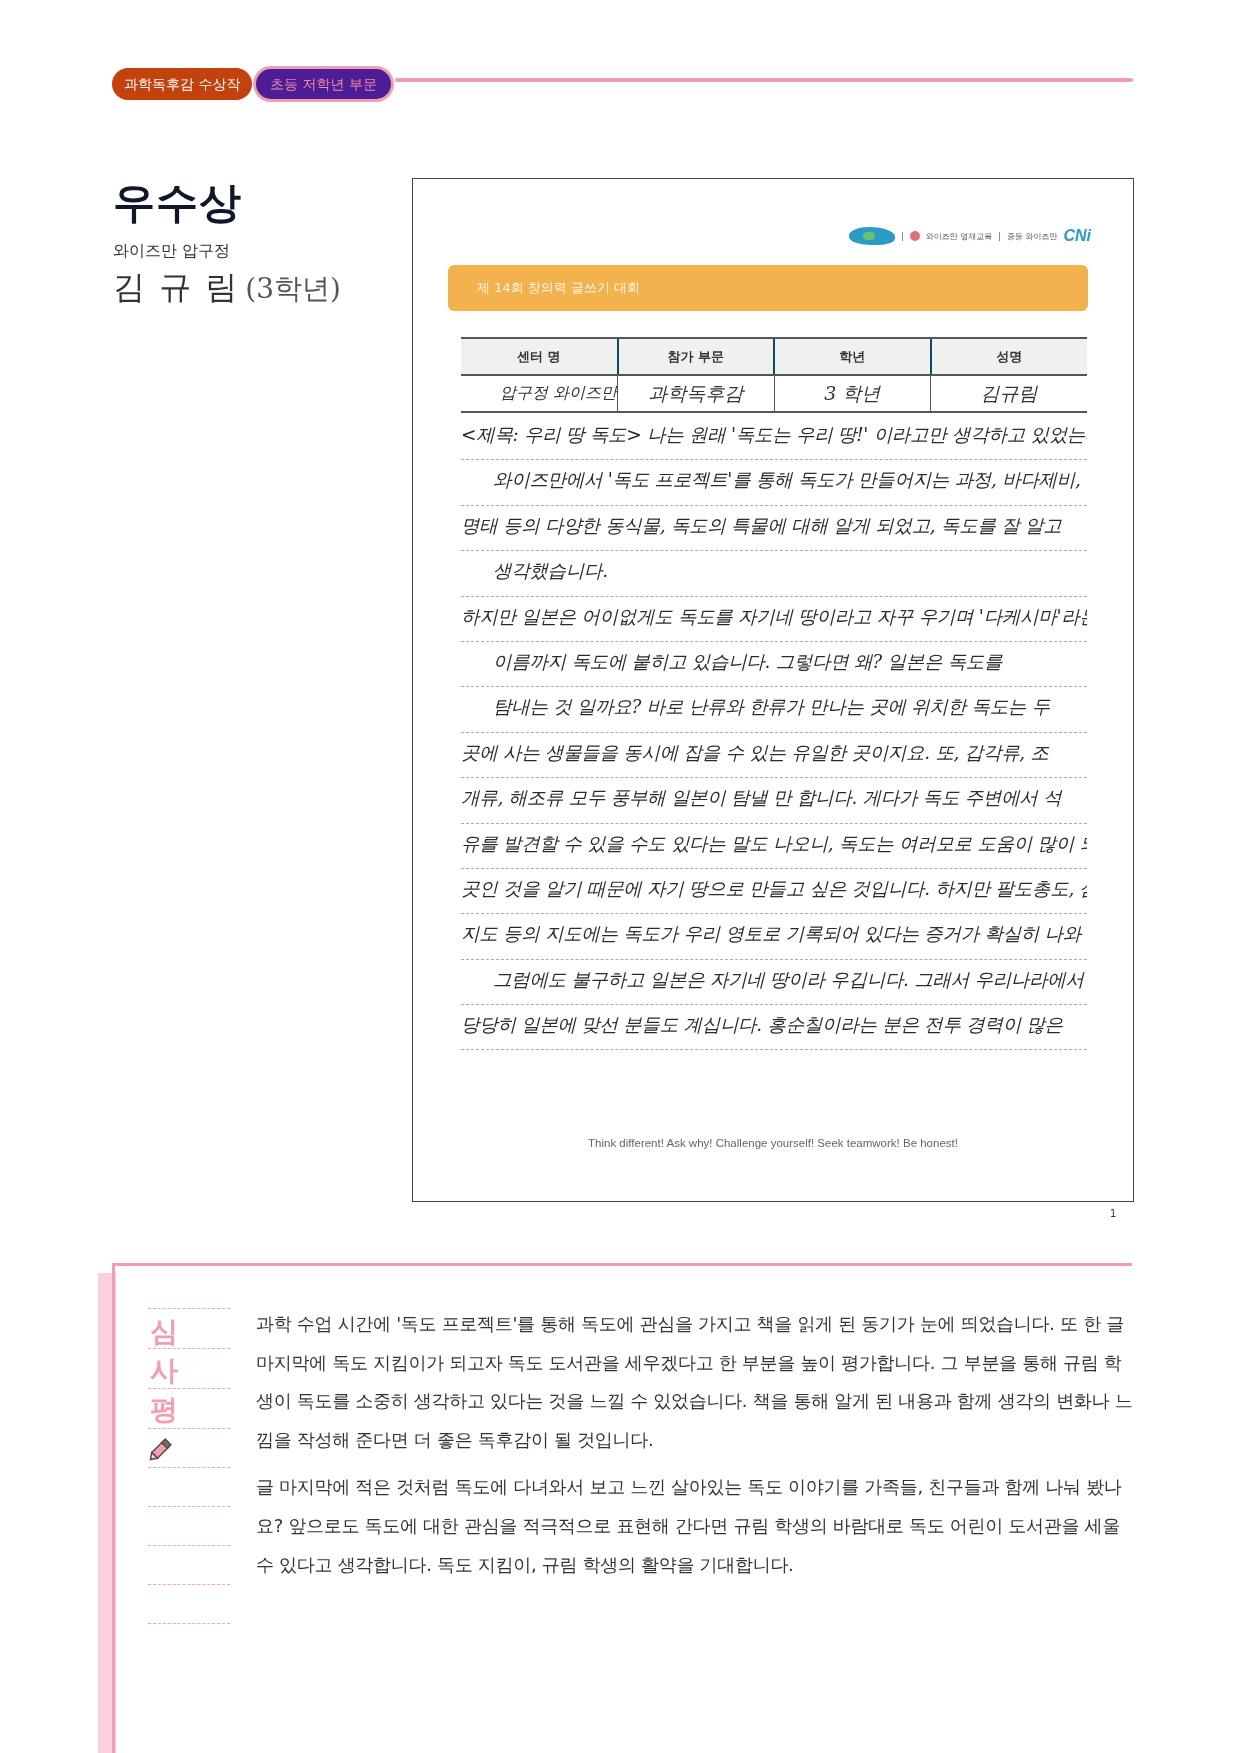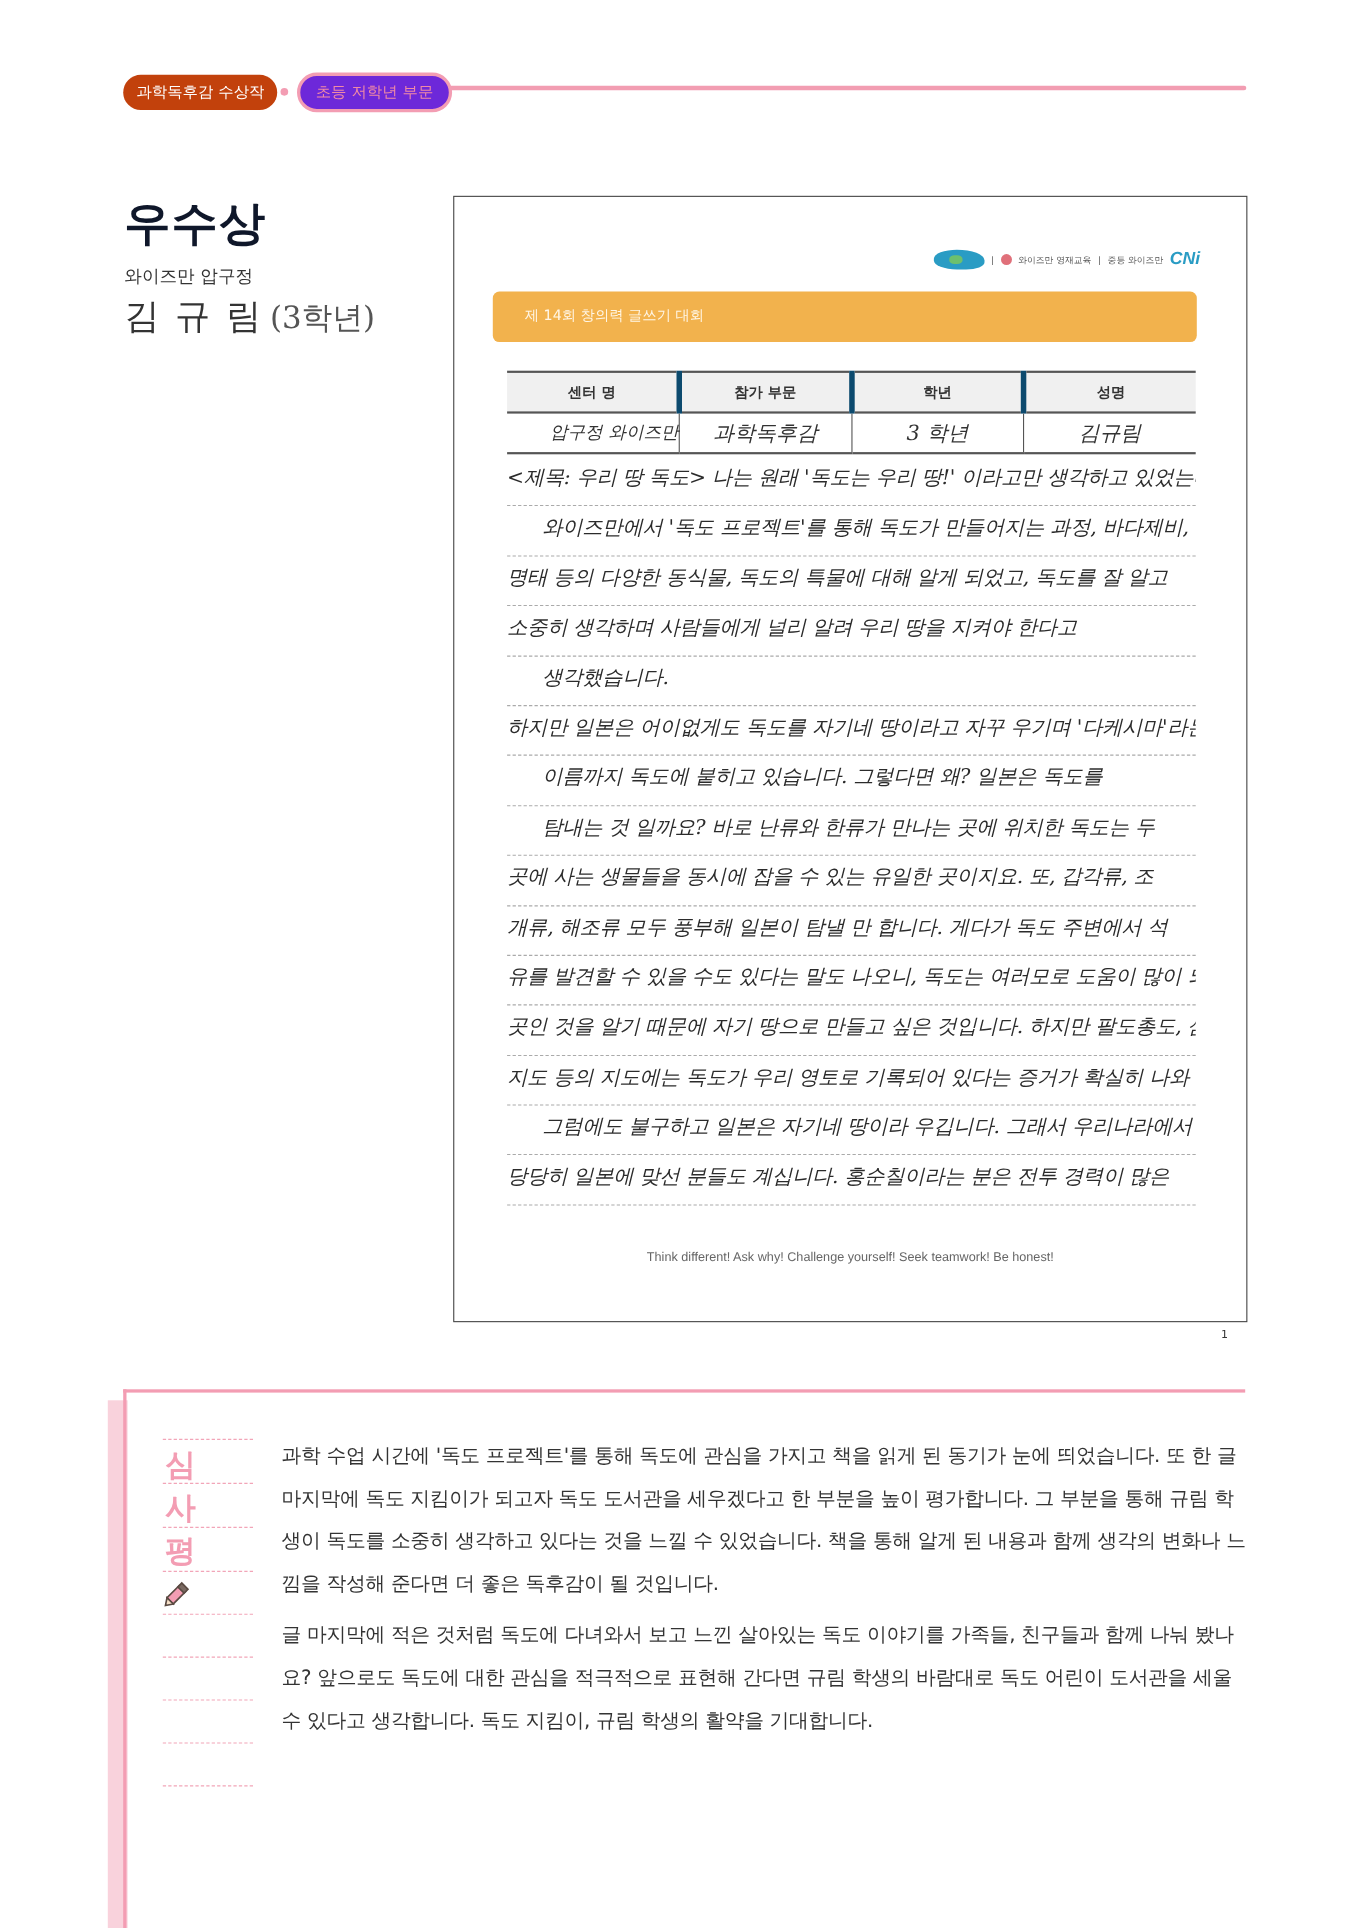--- a/index.html
+++ b/index.html
@@ -3,40 +3,40 @@
   <meta charset="utf-8">
   <style>
     * { box-sizing: border-box; margin: 0; padding: 0; }
     html, body { width: 1240px; height: 1753px; background: #ffffff; }
     body { position: relative; font-family: "DejaVu Sans", "Liberation Sans", sans-serif; color: #333; overflow: hidden; }
 
     
     .header-line { position: absolute; left: 395px; top: 78px; width: 738px; height: 4px; background: #f29db2; border-radius: 2px; }
     .pill-filled { position: absolute; left: 112px; top: 68px; height: 32px; padding: 0 12px; background: #c2410c; color: #fff; border-radius: 16px; font-size: 14px; line-height: 32px; white-space: nowrap; }
     .pill-dot { position: absolute; left: 255px; top: 80px; width: 7px; height: 7px; border-radius: 50%; background: #f39db3; }
-    .pill-outline { position: absolute; left: 270px; top: 66px; height: 36px; padding: 0 14px; background: #6d28d9; color: #f08aa5; border: 3px solid #f39db3; border-radius: 18px; font-size: 14px; line-height: 30px; white-space: nowrap; }
+    .pill-outline { position: absolute; left: 253px; top: 66px; height: 36px; padding: 0 14px; background: #4c1d95; color: #f08aa5; border: 3px solid #f39db3; border-radius: 18px; font-size: 14px; line-height: 30px; white-space: nowrap; }
 
     
     .award-title { position: absolute; left: 113px; top: 175px; font-size: 42px; font-weight: bold; color: #0f172a; letter-spacing: 1px; }
     .school { position: absolute; left: 113px; top: 241px; font-size: 16px; color: #333; }
     .student { position: absolute; left: 113px; top: 266px; font-size: 32px; color: #333; letter-spacing: 2px; }
     .student .grade { font-family: "DejaVu Serif", "Liberation Serif", serif; font-size: 28px; color: #555; margin-left: 6px; letter-spacing: 0; }
 
     
     .doc-frame { position: absolute; left: 412px; top: 178px; width: 722px; height: 1024px; border: 1px solid #444; background: #fff; }
     .logo-area { position: absolute; right: 42px; top: 48px; display: flex; align-items: center; gap: 6px; font-size: 8px; color: #555; }
     .logo-island { width: 46px; height: 18px; background: #2a9cc4; border-radius: 50% 60% 40% 50%; position: relative; }
     .logo-island::after { content: ""; position: absolute; left: 14px; top: 5px; width: 12px; height: 8px; background: #6dc06e; border-radius: 40%; }
     .logo-emblem { width: 10px; height: 10px; border-radius: 50%; background: #e0707a; }
     .logo-cni { font-size: 16px; font-weight: bold; color: #2a9cc4; font-style: italic; font-family: "Liberation Sans", sans-serif; }
 
     .contest-banner { position: absolute; left: 35px; top: 86px; width: 640px; height: 46px; background: #f2b24d; border-radius: 6px; color: #fff6e6; font-size: 13px; line-height: 46px; padding-left: 29px; }
 
     .info-table { position: absolute; left: 48px; top: 158px; width: 626px; border-collapse: collapse; table-layout: fixed; }
-    .info-table th { height: 37px; background: #f0f0f0; border-top: 2px solid #555; border-bottom: 2px solid #555; border-left: 5px solid #0c4a6e; font-size: 13px; font-weight: bold; color: #333; }
+    .info-table th { height: 37px; background: #f0f0f0; border-top: 2px solid #555; border-bottom: 2px solid #555; border-left: 2px solid #0c4a6e; font-size: 13px; font-weight: bold; color: #333; }
     .info-table th:first-child, .info-table td:first-child { border-left: none; }
     .info-table td { height: 37px; border-bottom: 2px solid #555; border-left: 1px solid #555; font-family: "DejaVu Serif", serif; font-size: 19px; color: #333; text-align: center; font-style: italic; }
     .info-table td:first-child { text-align: right; font-size: 16px; }
 
     .handwriting { position: absolute; left: 48px; top: 236px; width: 626px; }
     .hw-line { height: 45.4px; border-bottom: 1px dashed #aaa; font-family: "DejaVu Serif", serif; font-style: italic; font-size: 18.5px; color: #2b2b2b; line-height: 40px; white-space: nowrap; overflow: hidden; letter-spacing: -0.3px; }
     .hw-line.indent { padding-left: 32px; }
 
     .motto { position: absolute; left: 0; right: 0; top: 958px; text-align: center; font-family: Liberation Sans, sans-serif; font-size: 11.5px; color: #666; }
     .page-num { position: absolute; left: 1110px; top: 1208px; font-size: 10px; color: #333; }
@@ -96,21 +96,20 @@
         <td>3 학년</td>
         <td>김규림</td>
       </tr>
     </tbody>
   </table>
 
   <div class="handwriting">
     <div class="hw-line">&lt;제목: 우리 땅 독도&gt; 나는 원래 '독도는 우리 땅!' 이라고만 생각하고 있었는데</div>
     <div class="hw-line indent">와이즈만에서 '독도 프로젝트'를 통해 독도가 만들어지는 과정, 바다제비,</div>
     <div class="hw-line">명태 등의 다양한 동식물, 독도의 특물에 대해 알게 되었고, 독도를 잘 알고</div>
-    <div class="hw-line">소중히 생각하며 사람들에게 널리 알려 우리 땅을 지켜야 한다고</div>
     <div class="hw-line indent">생각했습니다.</div>
     <div class="hw-line">하지만 일본은 어이없게도 독도를 자기네 땅이라고 자꾸 우기며 '다케시마'라는</div>
     <div class="hw-line indent">이름까지 독도에 붙히고 있습니다. 그렇다면 왜? 일본은 독도를</div>
     <div class="hw-line indent">탐내는 것 일까요? 바로 난류와 한류가 만나는 곳에 위치한 독도는 두</div>
     <div class="hw-line">곳에 사는 생물들을 동시에 잡을 수 있는 유일한 곳이지요. 또, 갑각류, 조</div>
     <div class="hw-line">개류, 해조류 모두 풍부해 일본이 탐낼 만 합니다. 게다가 독도 주변에서 석</div>
     <div class="hw-line">유를 발견할 수 있을 수도 있다는 말도 나오니, 독도는 여러모로 도움이 많이 되는</div>
     <div class="hw-line">곳인 것을 알기 때문에 자기 땅으로 만들고 싶은 것입니다. 하지만 팔도총도, 삼국접양</div>
     <div class="hw-line">지도 등의 지도에는 독도가 우리 영토로 기록되어 있다는 증거가 확실히 나와 있습니다!</div>
     <div class="hw-line indent">그럼에도 불구하고 일본은 자기네 땅이라 우깁니다. 그래서 우리나라에서</div>

